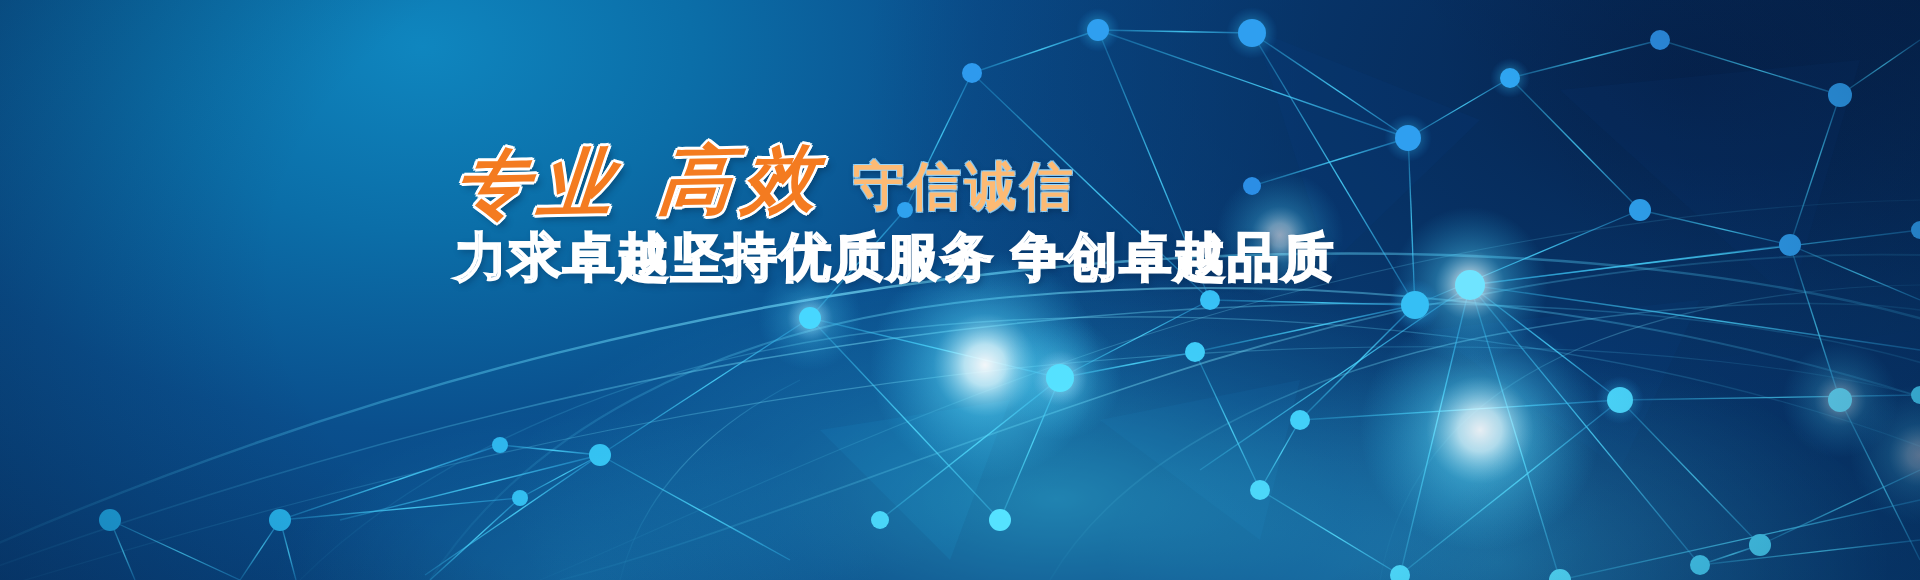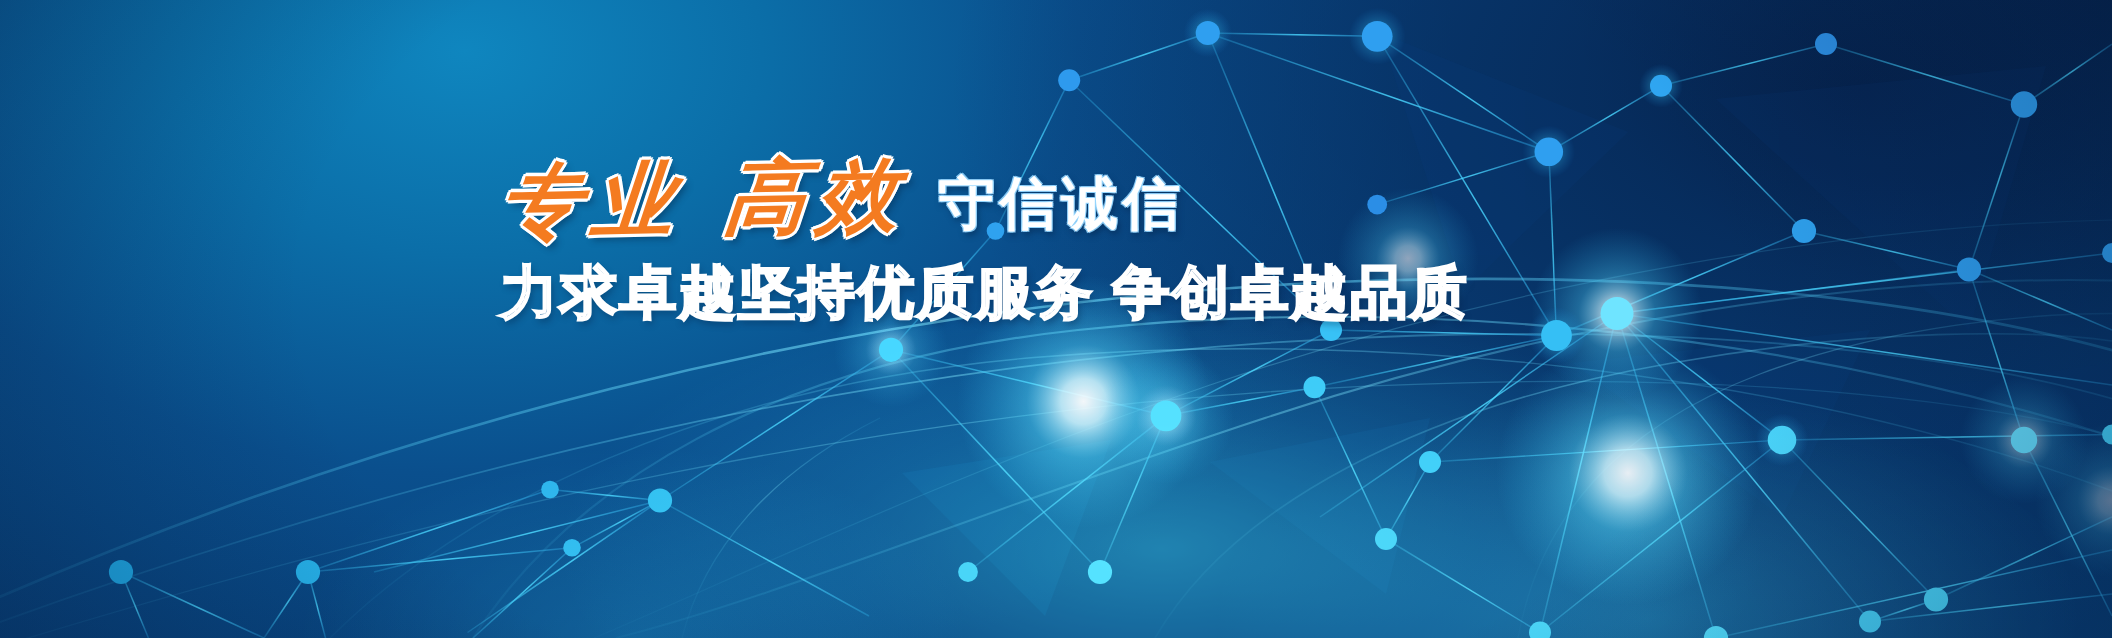--- a/index.html
+++ b/index.html
@@ -63,32 +63,32 @@
       -3px  0   0 #fff,  3px  0   0 #fff,
        0   -3px 0 #fff,  0    3px 0 #fff,
        4px  5px 7px rgba(3,30,64,.45);
     white-space:nowrap;
   }
   .solid-white{
     font-size:52px;
     line-height:54px;
     font-weight:700;
     letter-spacing:4px;
-    color:#ffffff;
+    color:#fdba74;
     padding-bottom:5px;
     text-shadow:
       -1px -1px 0 rgba(150,215,255,.85),
        1px -1px 0 rgba(150,215,255,.85),
       -1px  1px 0 rgba(150,215,255,.85),
        1px  1px 0 rgba(150,215,255,.85),
        2px  3px 6px rgba(3,30,64,.50);
     white-space:nowrap;
   }
   .line2{
-    margin-top:18px;
+    margin-top:8px;
     font-size:52px;
     line-height:62px;
     font-weight:700;
     letter-spacing:2px;
     white-space:nowrap;
     color:rgba(46,120,190,.30);
     -webkit-text-stroke:2.2px #ffffff;
     text-shadow:2px 3px 7px rgba(3,28,62,.40);
   }
 </style>

